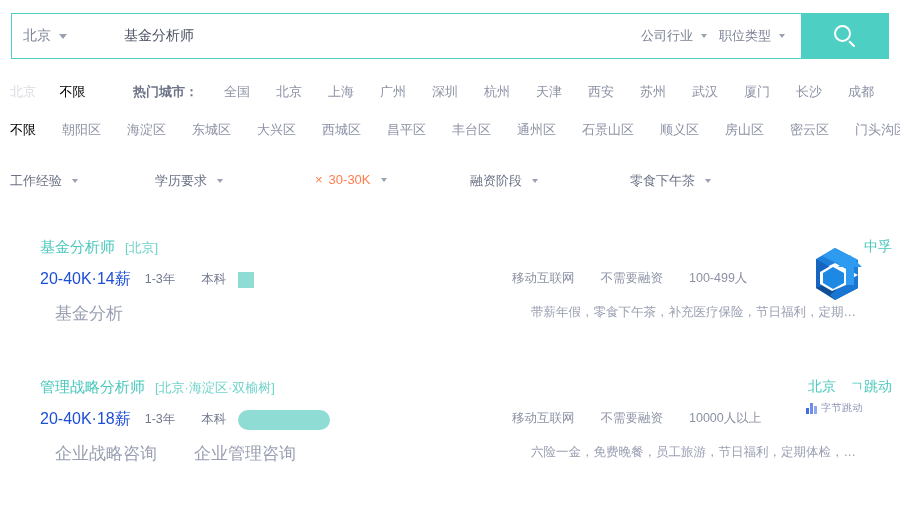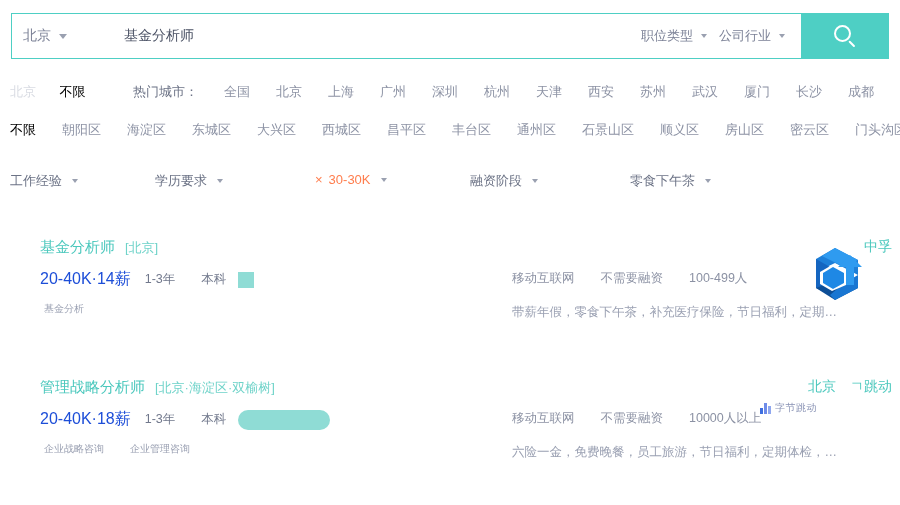--- a/index.html
+++ b/index.html
@@ -132,21 +132,21 @@
     color: #d9dce3;
     font-size: 13px;
   }
 
   .pick {
     color: #8c92a4;
     font-size: 13px;
     cursor: pointer;
   }
   .pick.active { color: #000000; }
-  .lbl-static { color: #6c7386; font-size: 13px; }
+  .lbl-static { color: #6c7386; font-size: 13px; font-weight: bold; }
 
   .row-cities .gap-a { width: 26px; }
   .row-cities .hot-label { margin-left: 0; }
 
   .row-cities .pick,
   .row-cities .lbl-static { margin-right: 26px; }
   .row-districts .pick { margin-right: 26px; }
   .row-districts .pick:first-child { margin-left: 10px; }
 
   
@@ -235,23 +235,24 @@
     display: inline-block;
   }
   .job-tags {
     position: absolute;
     left: 44px;
     top: 92px;
     display: flex;
     white-space: nowrap;
   }
   .tag {
-    font-size: 10px;
+    font-size: 17px;
     color: #9aa0b2;
     margin-right: 26px;
+    margin-left: 11px;
   }
 
   .job-right {
     position: absolute;
     left: 512px;
     top: 28px;
     width: 380px;
     text-align: right;
   }
   .co-name {
@@ -265,38 +266,38 @@
     display: flex;
     white-space: nowrap;
   }
   .co-meta span {
     font-size: 12.5px;
     color: #8c92a4;
     margin-right: 26px;
   }
   .co-benefits {
     position: absolute;
-    left: 512px;
+    left: 531px;
     top: 94px;
     font-size: 12.5px;
     color: #9aa0b2;
     white-space: nowrap;
   }
 
   
   .logo-1 {
     position: absolute;
     left: 806px;
     top: 245px;
     width: 58px;
     height: 58px;
   }
   .logo-2 {
     position: absolute;
-    left: 760px;
+    left: 806px;
     top: 397px;
     width: 64px;
     height: 22px;
     display: flex;
     align-items: center;
   }
   .bd-bars {
     display: flex;
     align-items: flex-end;
     height: 11px;
@@ -323,26 +324,26 @@
 
 <div class="search-wrap">
   <div class="city-select">
     <span class="label">北京</span>
     <span class="caret"></span>
   </div>
 
   <input class="kw-input" type="text" value="基金分析师" placeholder="搜索职位、公司" style="">
 
   <div class="bar-drop">
-    <span>职位类型</span>
+    <span>公司行业</span>
     <span class="caret sm"></span>
   </div>
 
   <div class="bar-drop">
-    <span>公司行业</span>
+    <span>职位类型</span>
     <span class="caret sm"></span>
   </div>
 
   <button class="search-btn">
     <span class="mag">
       <span class="ring"></span>
         <span class="handle"></span>
     </span>
   </button>
 </div>

